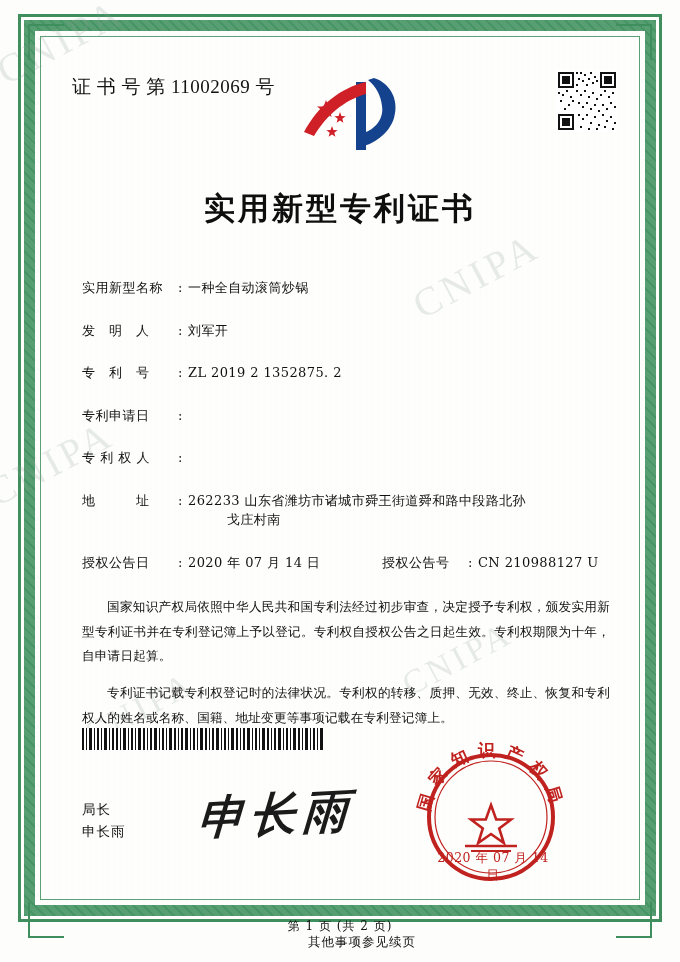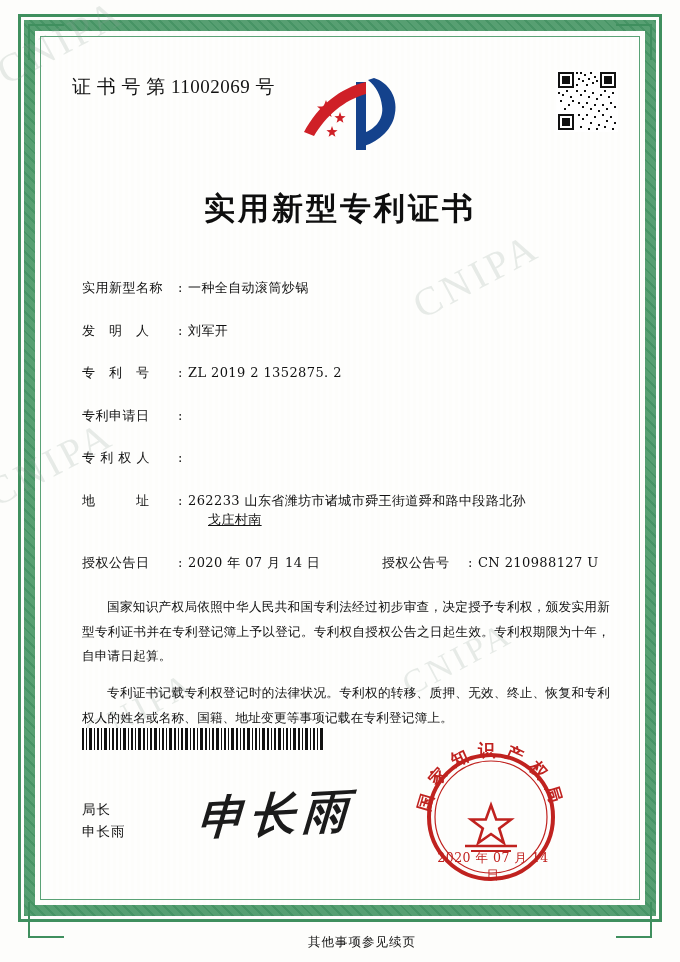--- a/index.html
+++ b/index.html
@@ -172,22 +172,21 @@
   .field-colon {
     flex: 0 0 10px;
     text-align: left;
   }
   .field-value {
     flex: 1 1 auto;
     letter-spacing: 0.4px;
   }
   .field-value .second-line {
     display: block;
-    margin-left: 20px;
-    text-decoration: underline;
+    margin-left: 39px;
   }
 
   .field-row.double {
     display: flex;
   }
   .half-left { display: flex; flex: 0 0 300px; }
   .half-right { display: flex; flex: 1 1 auto; }
   .half-right .field-label { width: 86px; flex: 0 0 86px; }
 
   .paragraphs {
@@ -550,17 +549,18 @@
 
         <g transform="translate(83,92)">
           <polygon points="0,-21 5.2,-6.5 20,-6.5 8.2,2.5 12.8,17 0,8 -12.8,17 -8.2,2.5 -20,-6.5 -5.2,-6.5" fill="none" stroke="#c0221f" stroke-width="2.6"></polygon>
           <path d="M -26 20 L 26 20" stroke="#c0221f" stroke-width="2.6"></path>
           <path d="M -20 25 L 20 25" stroke="#c0221f" stroke-width="2"></path>
         </g>
       </svg>
     </div>
     <div class="seal-date">2020 年 07 月 14 日</div>
 
+    <div class="page-num">第 1 页 (共 2 页)</div>
 
   </div>
 </div>
 
 <div class="footnote">其他事项参见续页</div>
 
 </body></html>

